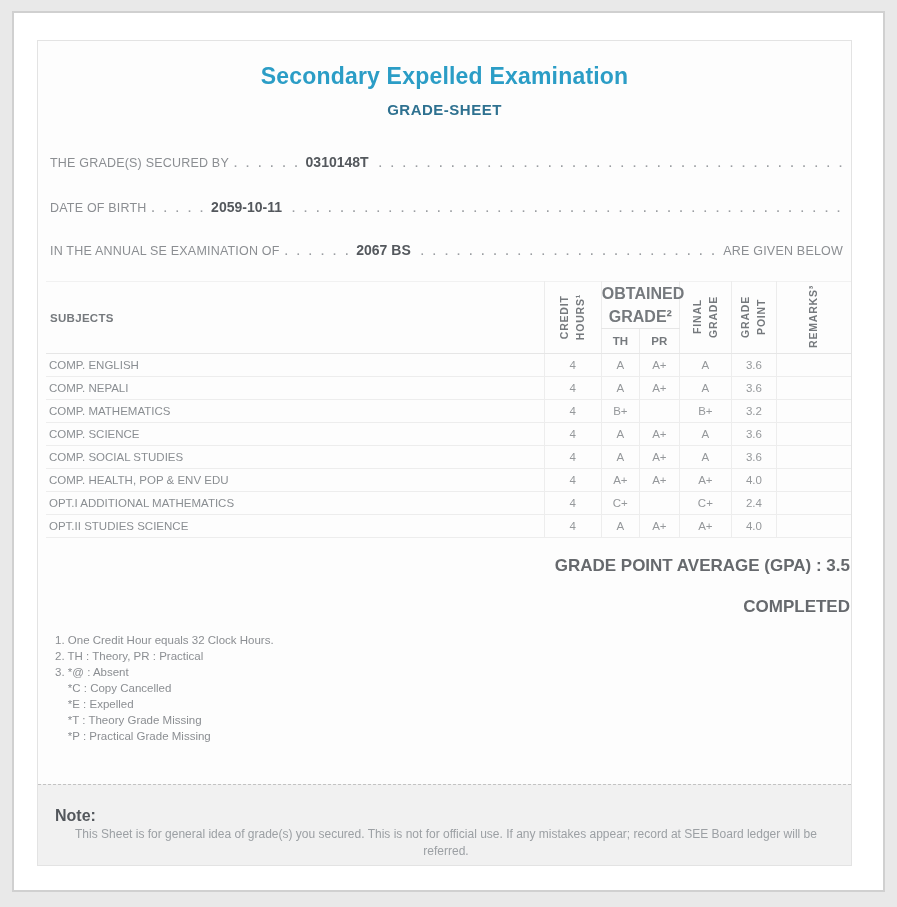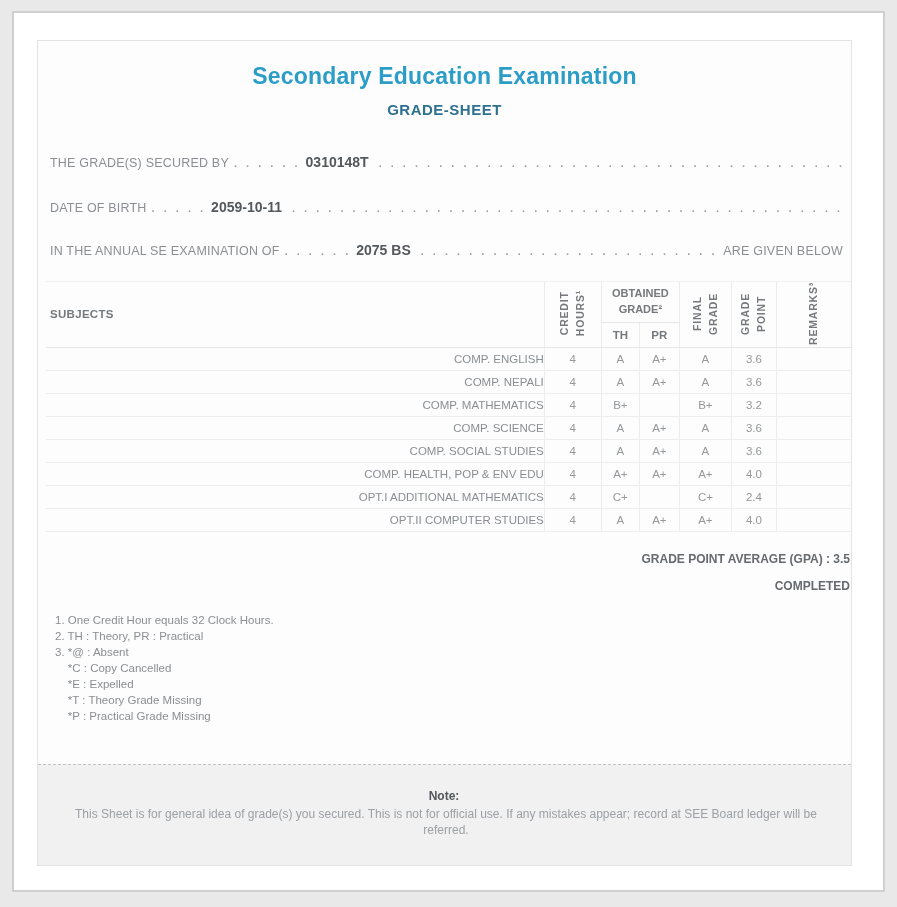--- a/index.html
+++ b/index.html
@@ -86,101 +86,100 @@
   thead tr.h2 th { height: 25px; }
   .vtext {
     display: inline-block;
     writing-mode: vertical-rl;
     transform: rotate(180deg);
     white-space: pre-line;
     font-size: 10.5px;
     letter-spacing: 0.8px;
     line-height: 1.5;
   }
-  .obtained { white-space: pre-line; font-size: 11px; line-height: 1.45; }
+  .obtained { white-space: pre-line; font-size: 16px; line-height: 1.45; }
   tbody td {
     height: 23px;
     border-bottom: 1px solid #ededed;
     border-left: 1px solid #ededed;
     text-align: center;
     color: #95989b;
   }
   tbody td.subject {
     border-left: none;
-    text-align: right;
+    text-align: left;
     padding-left: 3px;
     color: #8a8e92;
   }
   .summary-line {
     text-align: right;
     font-weight: bold;
     color: #66696d;
-    font-size: 12px;
+    font-size: 17px;
     line-height: 15px;
     margin-right: 1px;
   }
   .summary-line.gpa { margin-top: 20px; }
-  .summary-line.status { margin-top: 12px; }
+  .summary-line.status { margin-top: 26px; }
   .footnotes {
     margin: 18px 0 0 17px;
     font-size: 11.5px;
     line-height: 16px;
     color: #8b8e92;
   }
   .footnote-line { white-space: pre-wrap; }
   .note-box {
     margin-top: 40px;
     height: 101px;
     border-top: 1px dashed #c3c3c3;
     background: #f1f1f1;
     padding: 24px 18px 0 17px;
   }
   .note-title {
     font-weight: bold;
     color: #53575c;
-    font-size: 12px;
+    font-size: 16px;
     line-height: 14px;
     margin-bottom: 3px;
-    text-align: center;
   }
   .note-body {
     color: #9ca0a4;
     font-size: 12px;
     line-height: 16.5px;
     width: 782px;
     text-align: center;
   }
 </style>
 </head>
 <body>
 
 <div class="card">
   <div class="panel">
 
-    <div class="title">Secondary Education Examination</div>
+    <div class="title">Secondary Expelled Examination</div>
     <div class="subtitle">GRADE-SHEET</div>
 
     <div class="info-line l1">
       <span class="info-label">THE GRADE(S) SECURED BY</span>
       <span class="dots">. . . . . . </span>
       <span class="info-value">0310148T</span>
       <span class="dots dots-fill">. . . . . . . . . . . . . . . . . . . . . . . . . . . . . . . . . . . . . . . . . . . . . . . . . . . . . . . . . . . . . . . . . . . . . . . . . . . . . . . . . . . . . . . . . . . . . . . . . . . . . . . . . . . . . . . . . . . . . . . . . . . . . . . . . . . . . . . . . . . . . . . . . . . . . . . . . . . . . . . . </span>
     </div>
 
     <div class="info-line l2">
       <span class="info-label">DATE OF BIRTH</span>
       <span class="dots">. . . . . </span>
       <span class="info-value">2059-10-11</span>
       <span class="dots dots-fill">. . . . . . . . . . . . . . . . . . . . . . . . . . . . . . . . . . . . . . . . . . . . . . . . . . . . . . . . . . . . . . . . . . . . . . . . . . . . . . . . . . . . . . . . . . . . . . . . . . . . . . . . . . . . . . . . . . . . . . . . . . . . . . . . . . . . . . . . . . . . . . . . . . . . . . . . . . . . . . . . </span>
     </div>
 
     <div class="info-line l3">
       <span class="info-label">IN THE ANNUAL SE EXAMINATION OF</span>
       <span class="dots">. . . . . . </span>
-      <span class="info-value">2075 BS</span>
+      <span class="info-value">2067 BS</span>
       <span class="dots dots-fill">. . . . . . . . . . . . . . . . . . . . . . . . . . . . . . . . . . . . . . . . . . . . . . . . . . . . . . . . . . . . . . . . . . . . . . . . . . . . . . . . . . . . . . . . . . . . . . . . . . . . . . . . . . . . . . . . . . . . . . . . . . . . . . . . . . . . . . . . . . . . . . . . . . . . . . . . . . . . . . . . </span>
       <span class="info-suffix">ARE GIVEN BELOW</span>
     </div>
 
     <table class="grades">
       <colgroup>
         <col style="width:498px">
           <col style="width:57px">
           <col style="width:38px">
           <col style="width:40px">
@@ -266,21 +265,21 @@
         <tr>
           <td class="subject">OPT.I ADDITIONAL MATHEMATICS</td>
           <td>4</td>
           <td>C+</td>
           <td></td>
           <td>C+</td>
           <td>2.4</td>
           <td></td>
         </tr>
         <tr>
-          <td class="subject">OPT.II COMPUTER STUDIES</td>
+          <td class="subject">OPT.II STUDIES SCIENCE</td>
           <td>4</td>
           <td>A</td>
           <td>A+</td>
           <td>A+</td>
           <td>4.0</td>
           <td></td>
         </tr>
       </tbody>
     </table>
 

